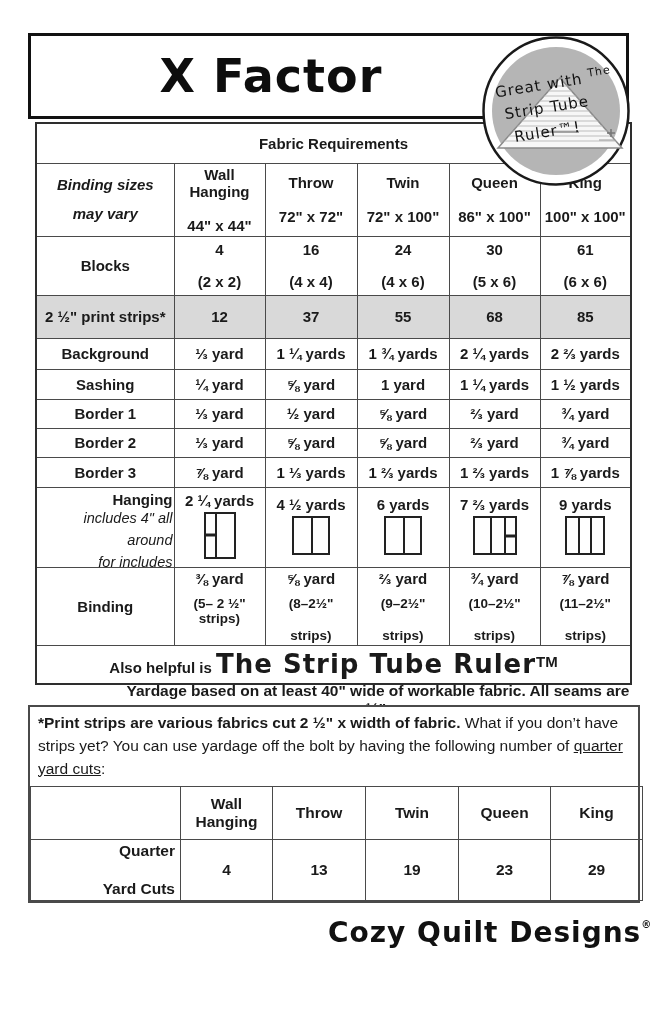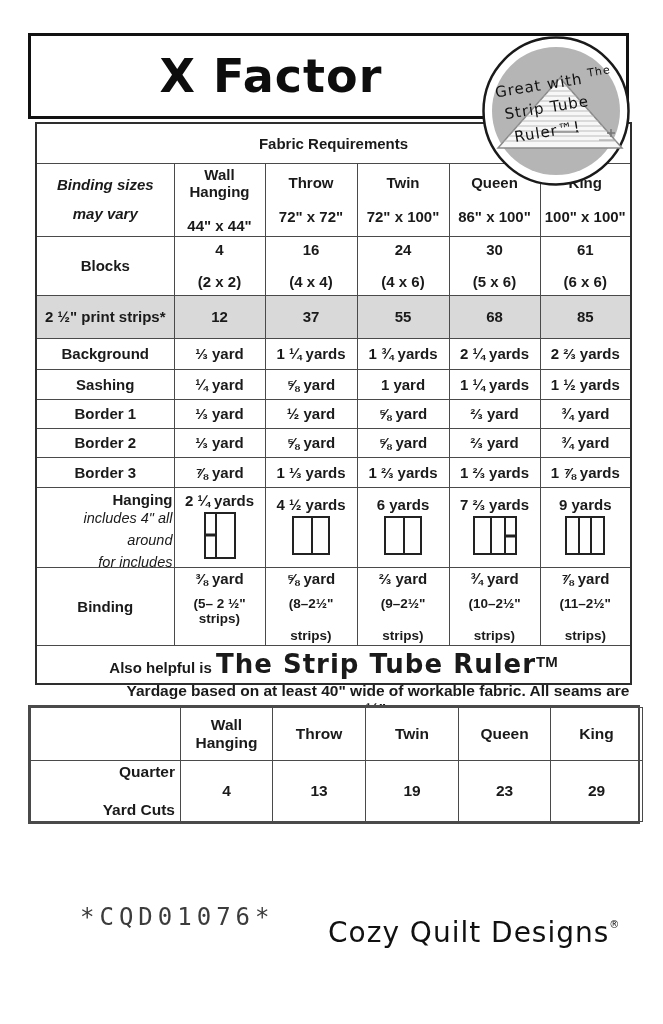--- a/index.html
+++ b/index.html
@@ -91,21 +91,21 @@
   table.cuts td.lbl { text-align:right; padding-right:5px; }
   .qlbl div + div { margin-top:20px; }
 
   
   .barcode {
     position:absolute; left:80px; top:903px;
     font-family:"DejaVu Sans Mono", monospace; font-size:24px; letter-spacing:5px; color:#3c3c3c;
   }
   .brand {
     position:absolute; left:328px; top:916px;
-    font-size:28px; font-weight:400; color:#111; letter-spacing:1px;
+    font-size:28px; font-weight:700; color:#111; letter-spacing:1px;
   }
   .brand sup { font-size:10px; vertical-align:14px; }
 </style>
 </head>
 <body>
 
 <div class="page">
 
   <div class="title-box">
     <div class="title-text handw">X Factor</div>
@@ -330,20 +330,21 @@
       <td colspan="6" class="also-line">
         <span>Also helpful is </span><span class="ruler handw">The Strip Tube Ruler</span><sup>TM</sup>
       </td>
     </tr>
   </tbody>
     </table>
 
   <div class="yardage">Yardage based on at least 40" wide of workable fabric.   All seams are ¼".</div>
 
   <div class="note-box">
+    <p><b>*Print strips are various fabrics cut 2 ½" x width of fabric.</b><span>  What if you don’t have strips yet? You can use yardage off the bolt by having the following number of </span><u>quarter yard cuts</u><span>:</span></p>
     <table class="cuts">
       <colgroup>
           <col style="width:150px">
           <col style="width:92px">
           <col style="width:93px">
           <col style="width:93px">
           <col style="width:92px">
           <col style="width:92px">
         </colgroup>
       <tbody>
@@ -363,16 +364,15 @@
         <td>4</td>
         <td>13</td>
         <td>19</td>
         <td>23</td>
         <td>29</td>
       </tr>
     </tbody>
       </table>
   </div>
 
-  <div class="barcode">*CQD01076*</div>
   <div class="brand handw"><span>Cozy Quilt Designs</span><sup>®</sup></div>
 
 </div>
 
 </body></html>

